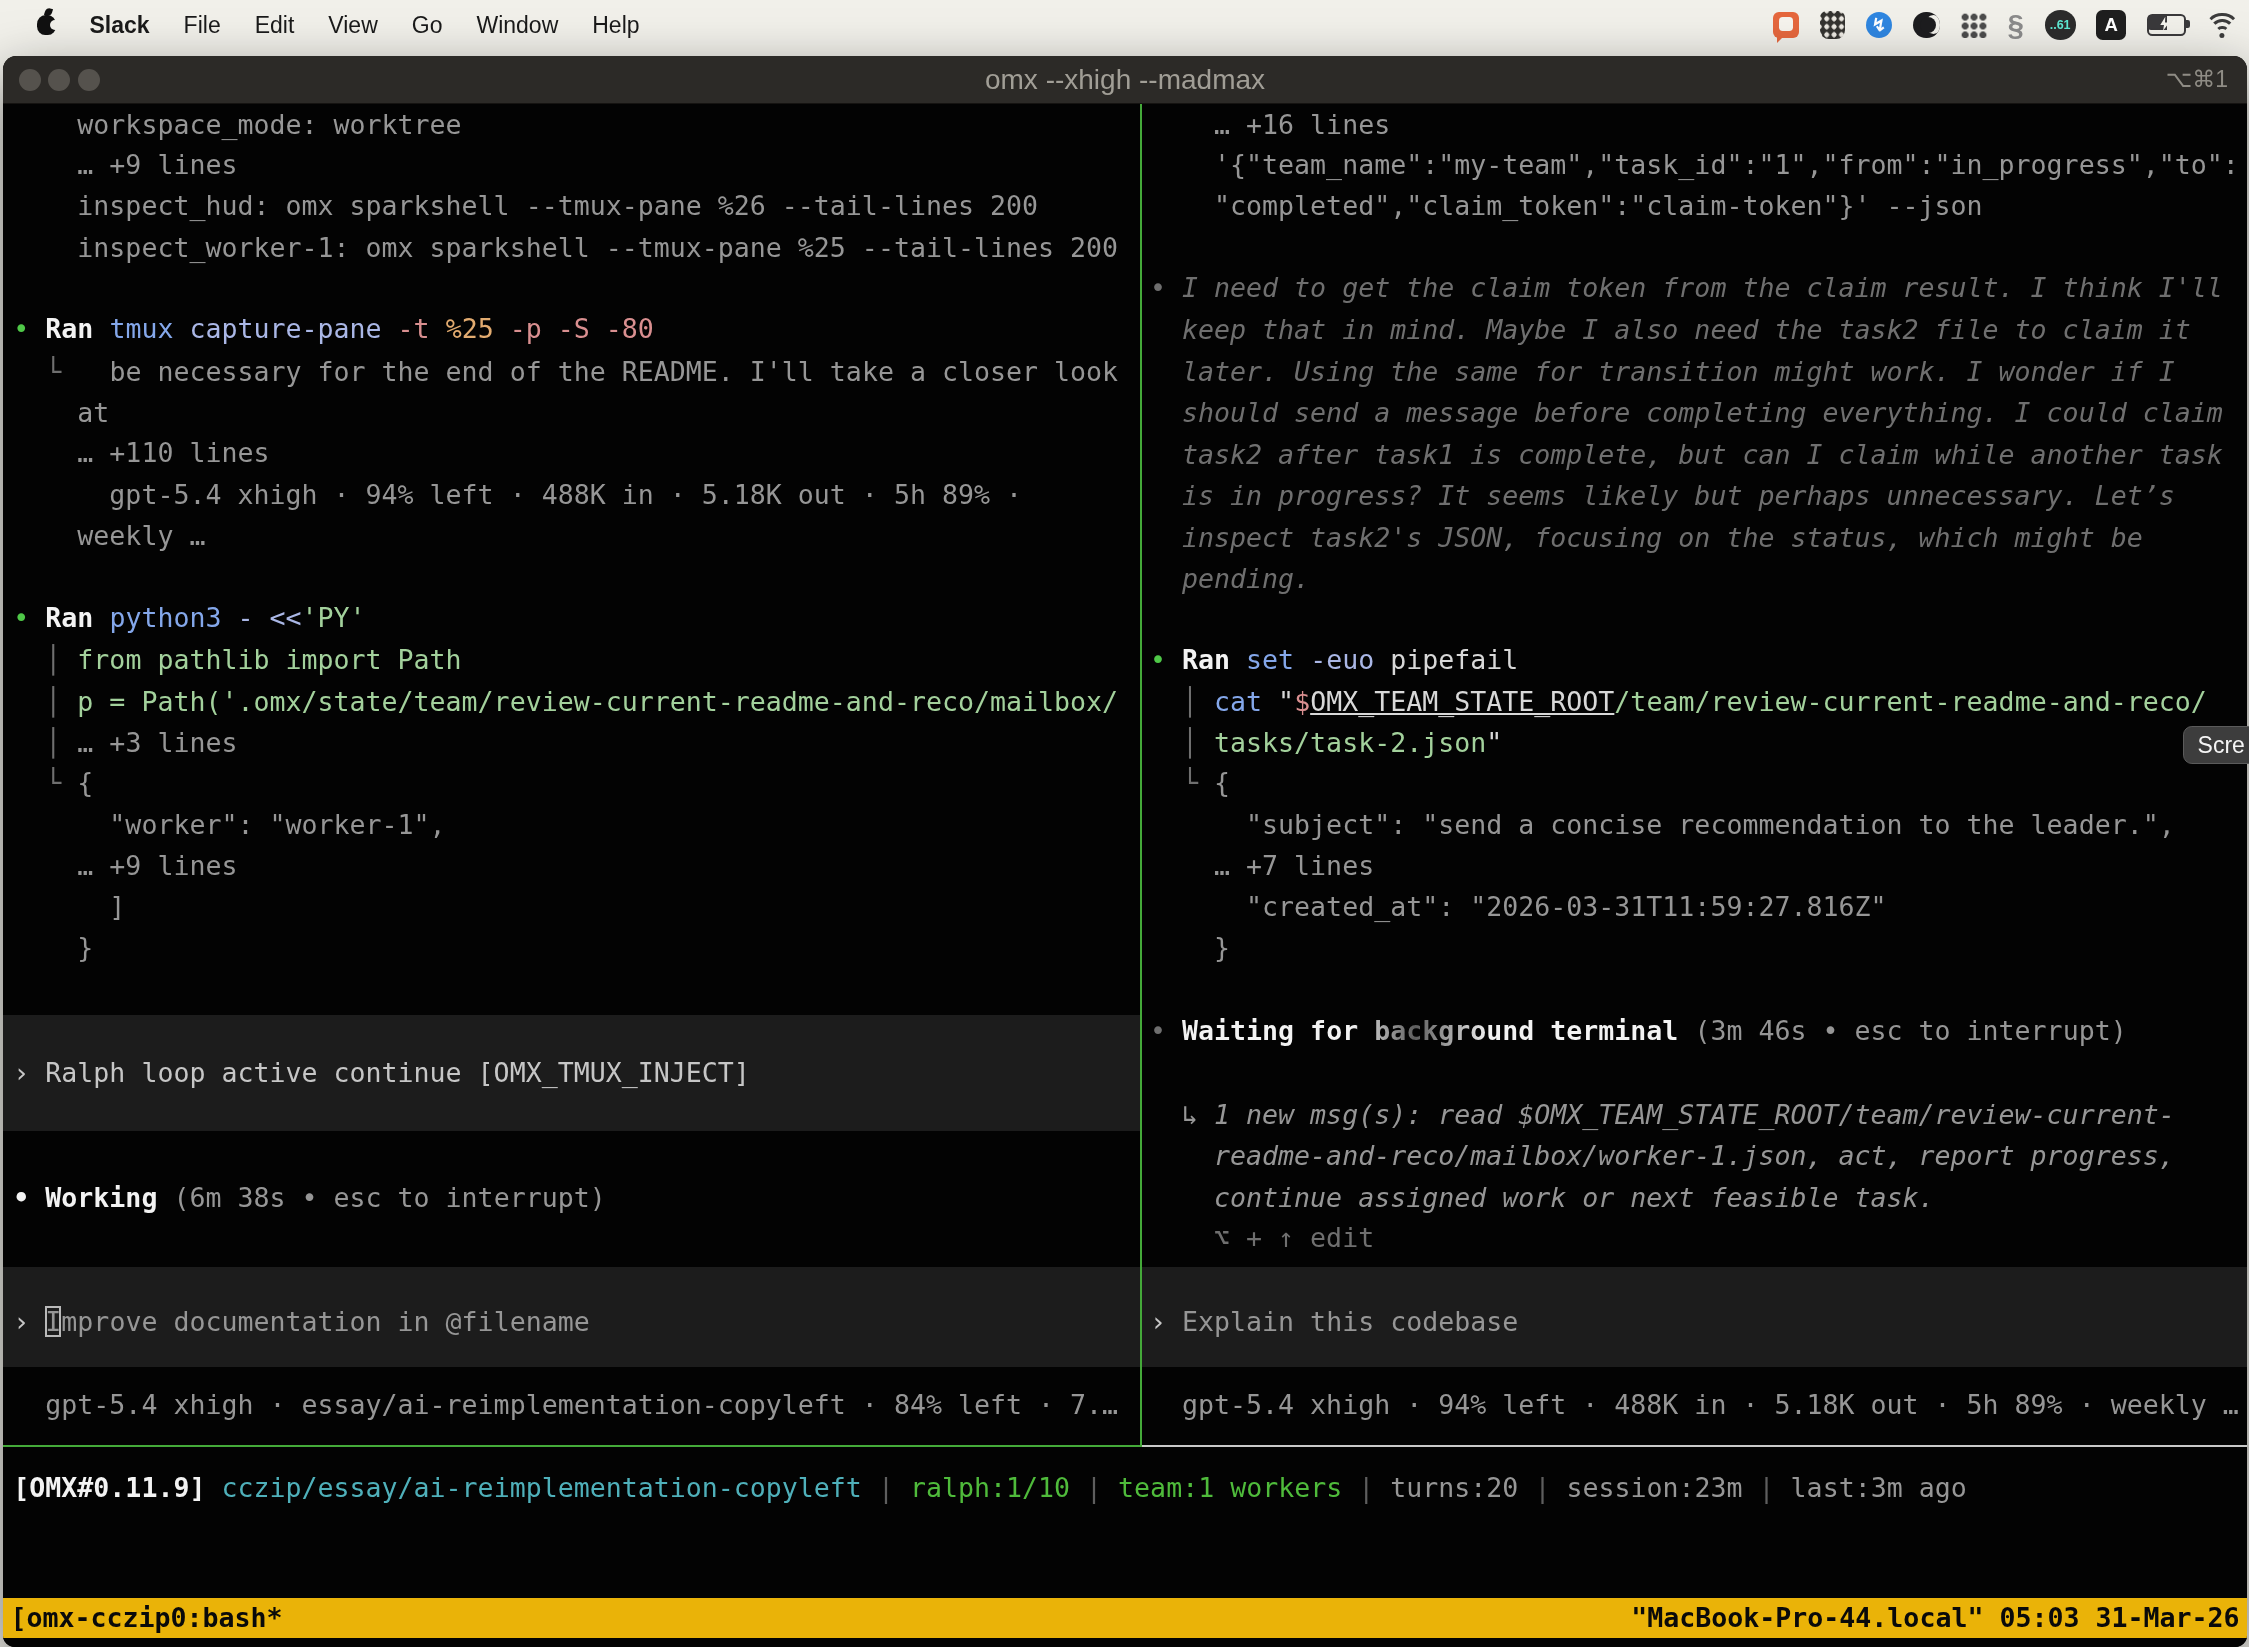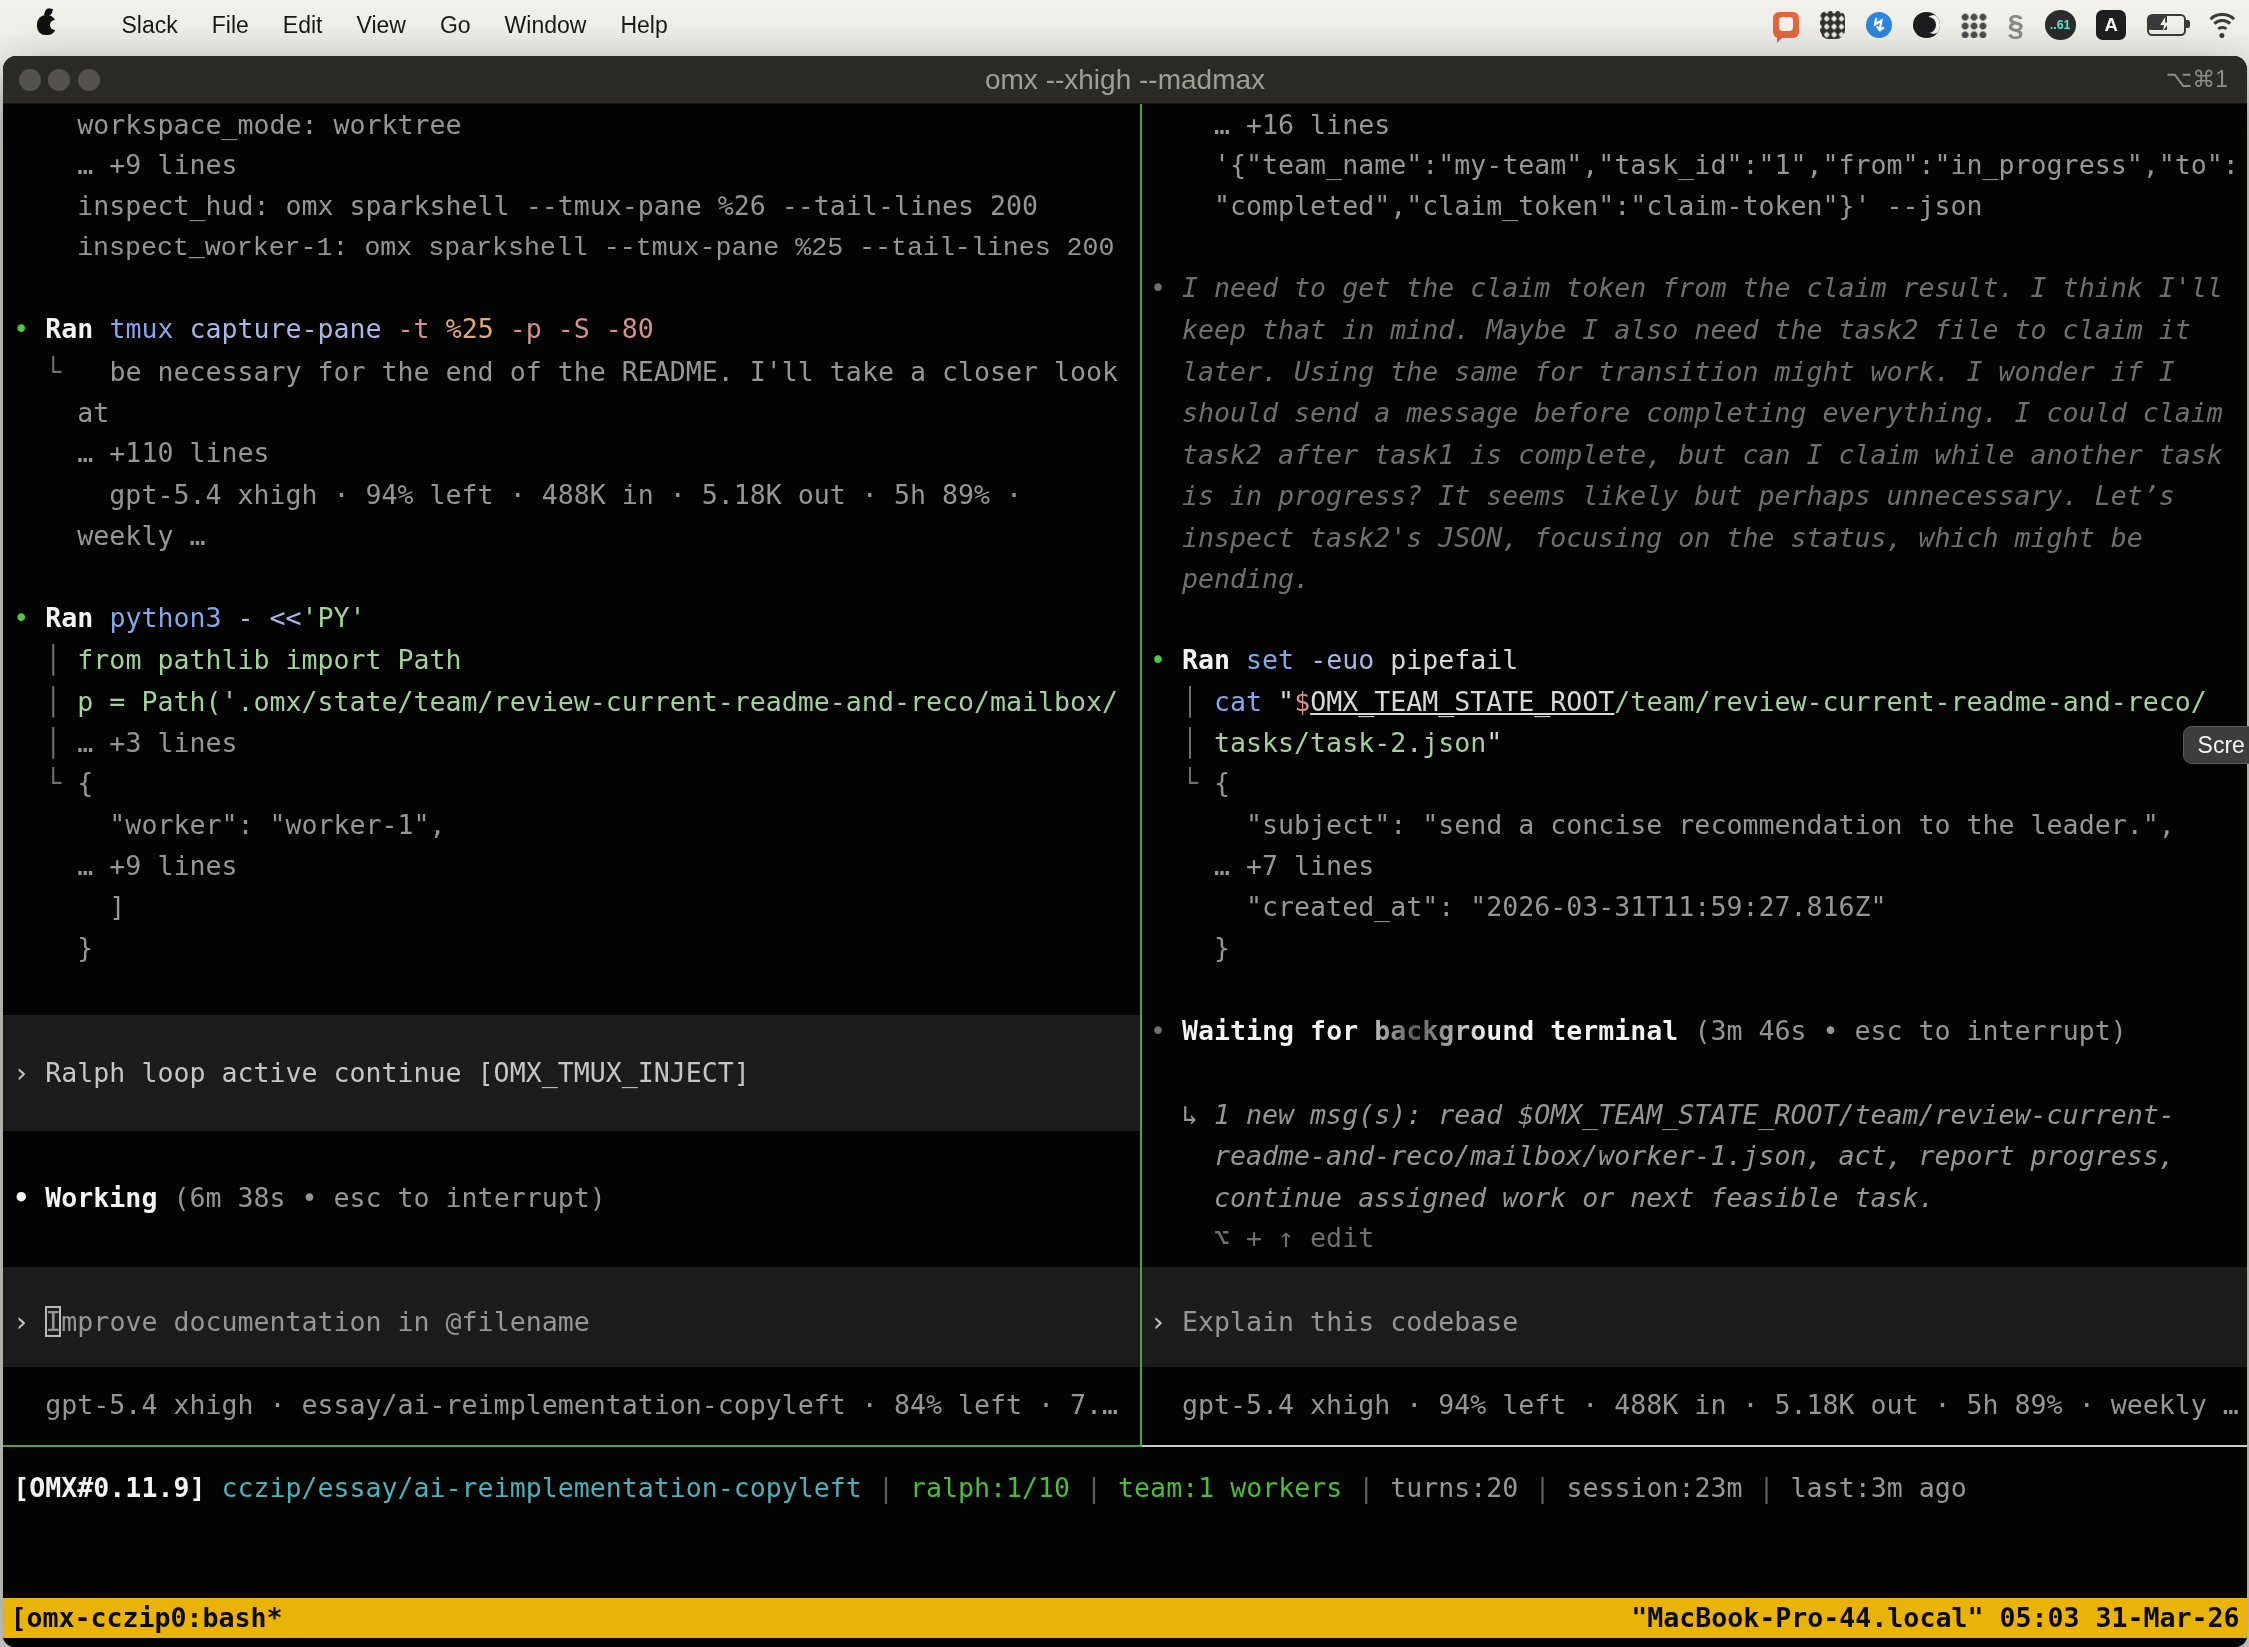--- a/index.html
+++ b/index.html
@@ -3,21 +3,21 @@
 <meta charset="utf-8">
 <style>
   html,body{margin:0;padding:0;background:#17150f;}
   #screen{position:relative;width:2250px;height:1648px;overflow:hidden;background:#f1f0ea;
           font-family:"Liberation Sans",sans-serif;}
   
   #menubar{position:absolute;left:0;top:0;width:2250px;height:50px;background:#f1f0ea;
            display:flex;align-items:center;color:#1a1a1a;font-size:23px;}
   #menu-left{display:flex;align-items:center;gap:34px;margin-left:37px;}
   .menu-item{white-space:nowrap;}
-  .menu-app{font-weight:normal;margin-left:32px;}
+  .menu-app{font-weight:bold;}
   .apple{position:relative;width:18.5px;height:20px;background:#111;border-radius:46% 46% 44% 44%;}
   .apple::before{content:"";position:absolute;left:8px;top:-6.6px;width:6.6px;height:8px;background:#111;
                  border-radius:60% 0 60% 0;transform:rotate(18deg);}
   .apple::after{content:"";position:absolute;right:-5.2px;top:5.2px;width:10.3px;height:10.3px;background:#f1f0ea;border-radius:50%;}
   #menu-right{position:absolute;right:11.8px;top:0;height:50px;display:flex;align-items:center;gap:20.7px;}
   .mb-ic{position:relative;display:flex;align-items:center;justify-content:center;}
   .ic-chat{width:26.6px;height:26.6px;background:#e5673d;border-radius:5.9px;}
   .ic-chat::before{content:"";position:absolute;left:5.9px;top:5.2px;width:14.8px;height:14px;background:#f6f4ee;border-radius:3.7px;}
   .ic-chat::after{content:"";position:absolute;left:4.4px;bottom:-4.4px;border-left:7.4px solid #e5673d;border-bottom:7.4px solid transparent;}
   .ic-shield{width:25px;height:28px;background:#343330;border-radius:6.6px 6.6px 8.9px 8.9px;
@@ -132,21 +132,21 @@
       <div id="win-shortcut">⌥⌘1</div>
     </div>
 
     <div id="term">
       <div class="pane" id="pane-left">
           <div class="band" style="top: 911px; height: 116px;"></div>
           <div class="band" style="top: 1163px; height: 100px;"></div>
           <div class="line" style="top: 0px;"><span class="c-gy">    workspace_mode: worktree</span></div>
           <div class="line" style="top: 40px;"><span class="c-gy">    … +9 lines</span></div>
           <div class="line" style="top: 81px;"><span class="c-gy">    inspect_hud: omx sparkshell --tmux-pane %26 --tail-lines 200</span></div>
-          <div class="line" style="top: 123px; font-family: Liberation Mono, monospace;"><span class="c-gy">    inspect_worker-1: omx sparkshell --tmux-pane %25 --tail-lines 200</span></div>
+          <div class="line" style="top: 123px;"><span class="c-gy">    inspect_worker-1: omx sparkshell --tmux-pane %25 --tail-lines 200</span></div>
           <div class="line" style="top: 204px;"><span class="c-bu">• </span><span class="c-wb">Ran</span><span class="c-bl"> tmux</span><span class="c-lv"> capture-pane</span><span class="c-rs"> -t</span><span class="c-or"> %25</span><span class="c-rs"> -p -S -80</span></div>
           <div class="line" style="top: 247px;"><span class="c-dim">  └   </span><span class="c-gy">be necessary for the end of the README. I'll take a closer look</span></div>
           <div class="line" style="top: 288px;"><span class="c-gy">    at</span></div>
           <div class="line" style="top: 328px;"><span class="c-gy">    … +110 lines</span></div>
           <div class="line" style="top: 370px;"><span class="c-gy">      gpt-5.4 xhigh · 94% left · 488K in · 5.18K out · 5h 89% ·</span></div>
           <div class="line" style="top: 411px;"><span class="c-gy">    weekly …</span></div>
           <div class="line" style="top: 493px;"><span class="c-bu">• </span><span class="c-wb">Ran</span><span class="c-bl"> python3</span><span class="c-lv"> - &lt;&lt;</span><span class="c-gr">'PY'</span></div>
           <div class="line" style="top: 535px;"><span class="c-dim">  │ </span><span class="c-gr">from pathlib import Path</span></div>
           <div class="line" style="top: 577px;"><span class="c-dim">  │ </span><span class="c-gr">p = Path('.omx/state/team/review-current-readme-and-reco/mailbox/</span></div>
           <div class="line" style="top: 618px;"><span class="c-dim">  │ </span><span class="c-gy">… +3 lines</span></div>

